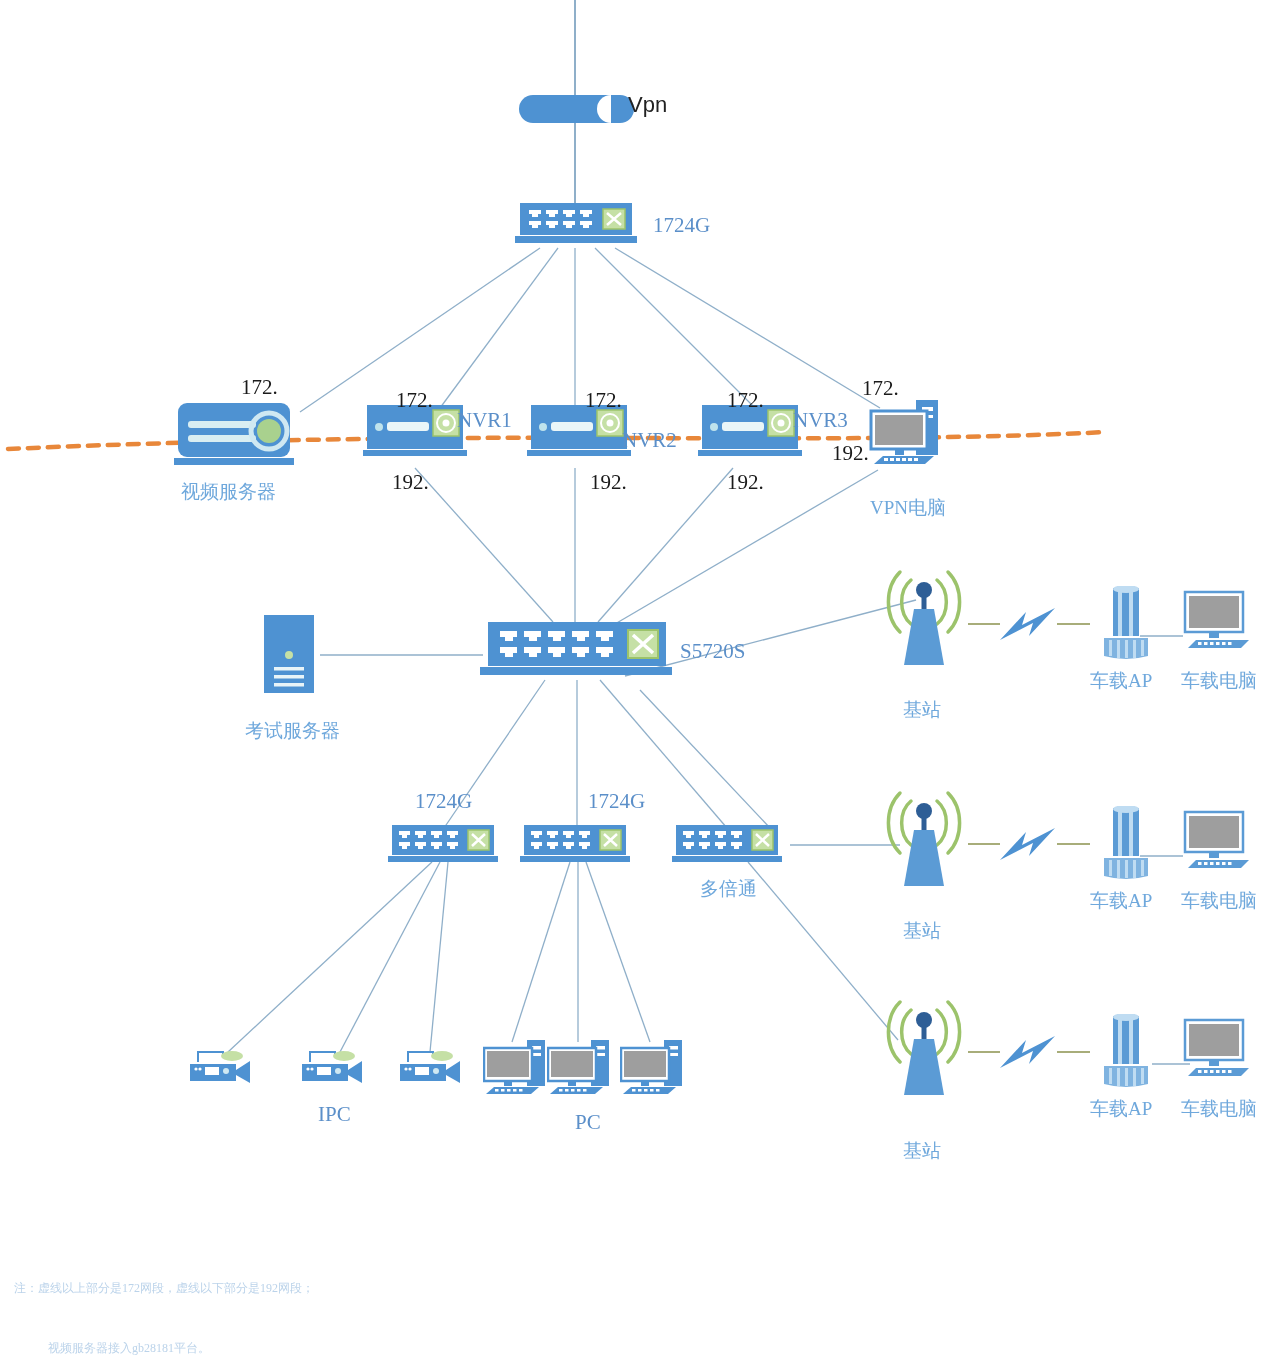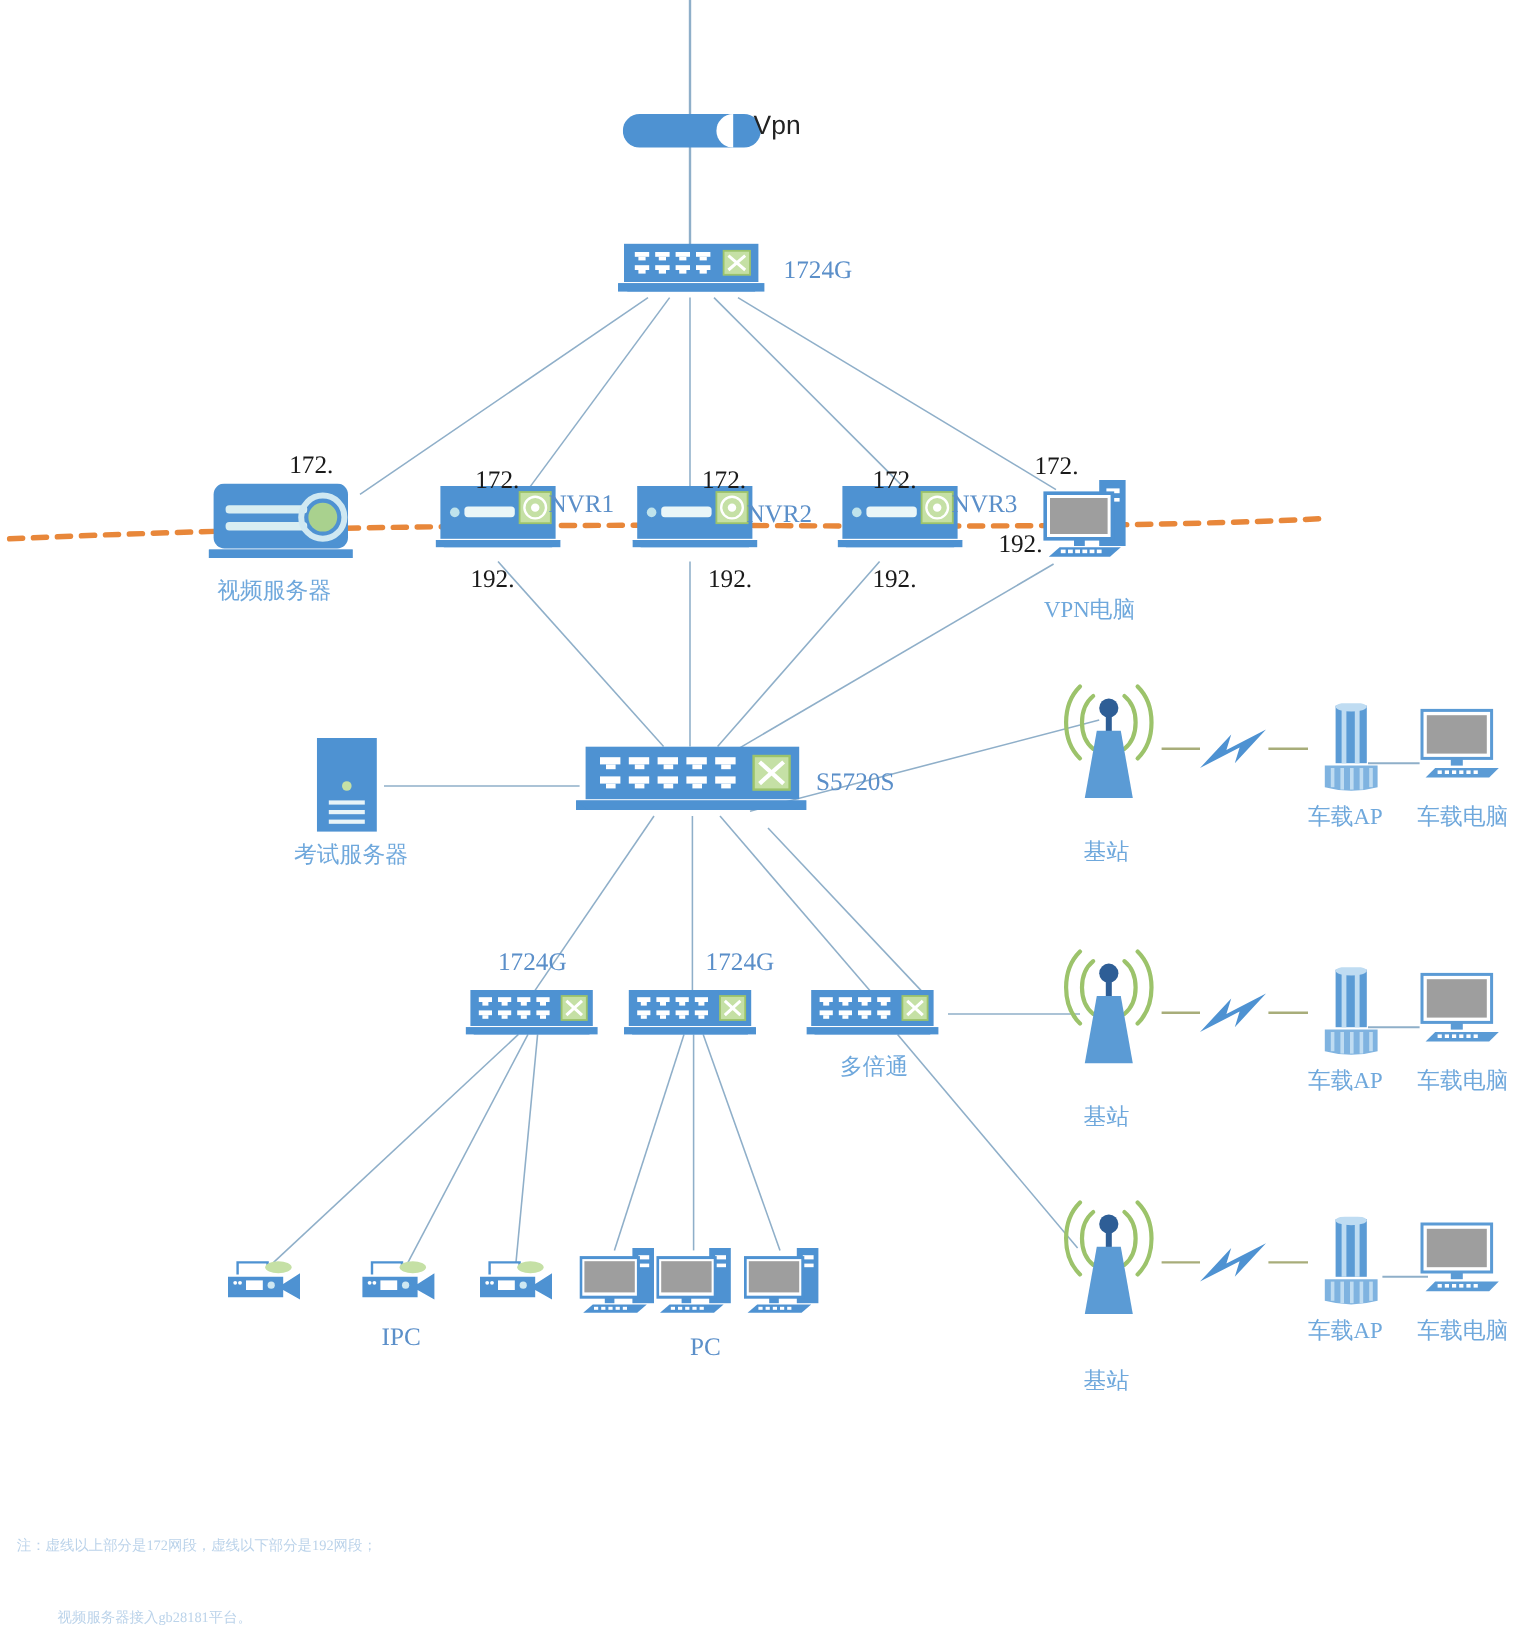--- a/index.html
+++ b/index.html
@@ -163,21 +163,21 @@
       <rect x="24" y="17" width="42" height="9" rx="3" fill="#EAF6F8"></rect>
       <rect x="70" y="5" width="26" height="26" fill="#C5E0A5" stroke="#9CC36B" stroke-width="1.5"></rect>
       <circle cx="83" cy="18" r="9" fill="none" stroke="#ffffff" stroke-width="2"></circle>
       <circle cx="83" cy="18" r="3.5" fill="#ffffff"></circle>
       <rect x="0" y="45" width="104" height="6" fill="#4E92D2"></rect>
       <path d="M0 45 L7 51 L97 51 L104 45 Z" fill="#4E92D2"></path>
     </svg>
   </div>
   <div class="ip" style="left:585px;top:388px;">172.</div>
   <div class="ip" style="left:590px;top:470px;">192.</div>
-  <div class="lbl lbl-tag" style="left:622px;top:416px;">NVR2</div>
+  <div class="lbl lbl-tag" style="left:622px;top:428px;">NVR2</div>
 
   <div class="node" style="left:698px;top:405px;">
     <svg width="105" height="62">
       <rect x="4" y="0" width="96" height="44" fill="#4E92D2"></rect>
       <circle cx="16" cy="22" r="4" fill="#BFE3EC"></circle>
       <rect x="24" y="17" width="42" height="9" rx="3" fill="#EAF6F8"></rect>
       <rect x="70" y="5" width="26" height="26" fill="#C5E0A5" stroke="#9CC36B" stroke-width="1.5"></rect>
       <circle cx="83" cy="18" r="9" fill="none" stroke="#ffffff" stroke-width="2"></circle>
       <circle cx="83" cy="18" r="3.5" fill="#ffffff"></circle>
       <rect x="0" y="45" width="104" height="6" fill="#4E92D2"></rect>
@@ -213,21 +213,21 @@
 
   <div class="node" style="left:264px;top:615px;">
     <svg width="58" height="80">
       <rect x="0" y="0" width="50" height="78" fill="#4E92D2"></rect>
       <circle cx="25" cy="40" r="4" fill="#C5E0A5"></circle>
       <rect x="10" y="52" width="30" height="3.5" fill="#E8F4F8"></rect>
       <rect x="10" y="60" width="30" height="3.5" fill="#E8F4F8"></rect>
       <rect x="10" y="68" width="30" height="3.5" fill="#E8F4F8"></rect>
     </svg>
   </div>
-  <div class="lbl lbl-dev" style="left:245px;top:699px;">考试服务器</div>
+  <div class="lbl lbl-dev" style="left:245px;top:718px;">考试服务器</div>
 
   <div class="node" style="left:480px;top:622px;">
     <svg width="195" height="58">
       <rect x="8" y="0" width="178" height="44" fill="#4E92D2"></rect>
       <g fill="#ffffff">
         <rect x="20" y="9" width="17" height="6"></rect>
           <rect x="25" y="15" width="8" height="4"></rect>
         <rect x="44" y="9" width="17" height="6"></rect>
           <rect x="49" y="15" width="8" height="4"></rect>
         <rect x="68" y="9" width="17" height="6"></rect>

